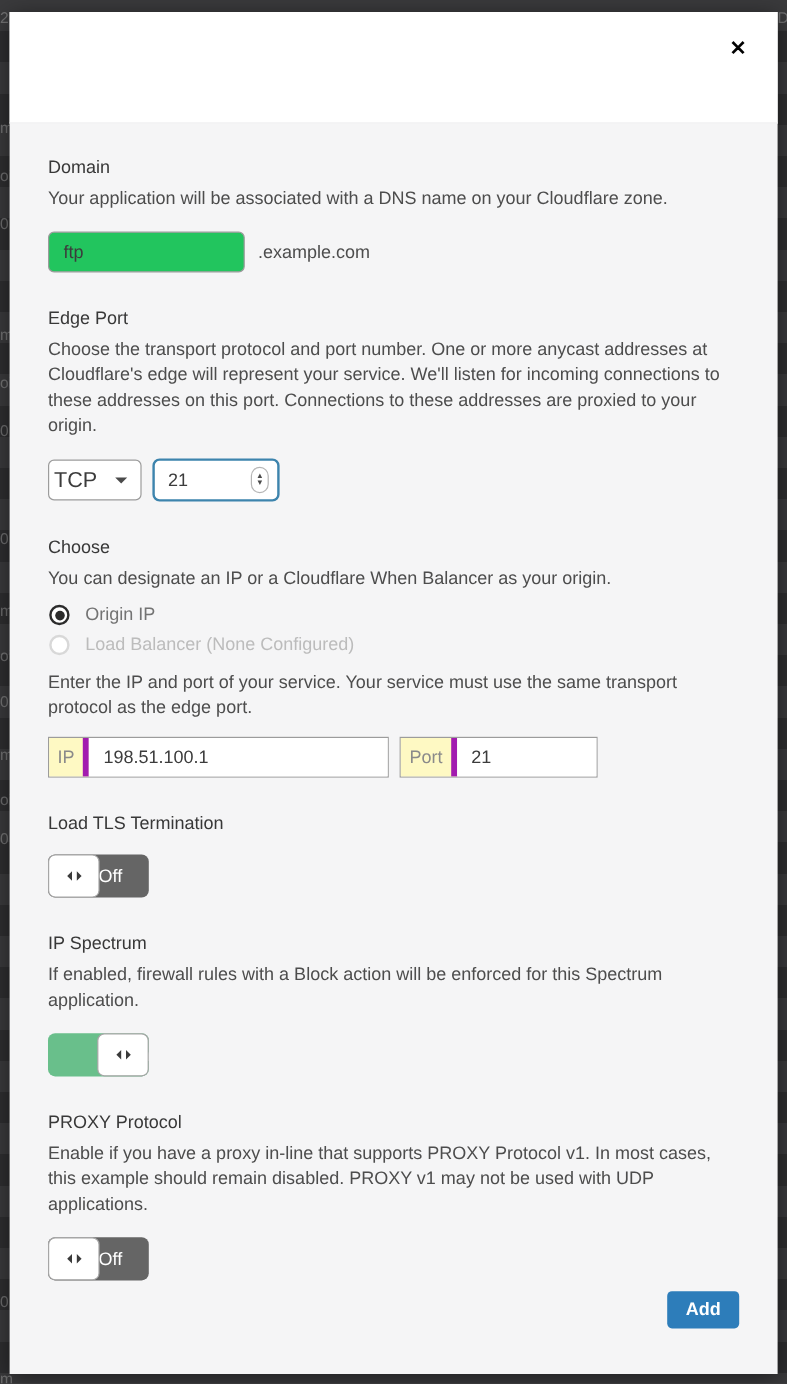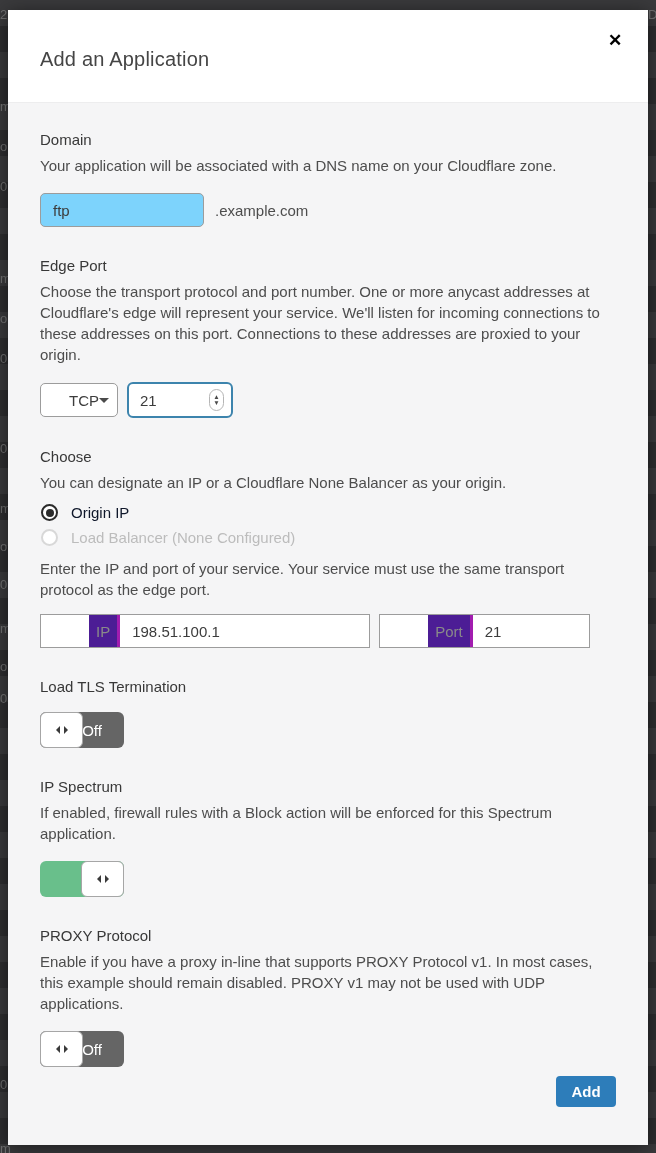--- a/index.html
+++ b/index.html
@@ -35,32 +35,32 @@
   .modal-body { padding:28px 32px 0 32px; }
 
   .section { margin-top:30px; }
   .section:first-child { margin-top:0; }
   .section-label { font-size:15px; font-weight:400; color:#383838; margin-bottom:7px; }
   .section p { font-size:15px; line-height:21px; color:#4d4d4d; }
 
   
   .domain-row { margin-top:17px; display:flex; align-items:center; }
   .text-input {
-    height:34px; background:#7dd3fc; border:1px solid #9c9c9c; border-radius:5px;
+    height:34px; background:#22c55e; border:1px solid #9c9c9c; border-radius:5px;
     font-family:inherit; font-size:15px; color:#3c3c3c; padding:0 12px;
   }
   .domain-input { width:164px; }
   .domain-suffix { margin-left:11px; font-size:15px; color:#4d4d4d;text-align:center; }
 
   
   .edgeport-row { margin-top:17px; display:flex; align-items:center; }
   .select {
     width:78px; height:34px; background:#fff; border:1px solid #9c9c9c; border-radius:5px;
     display:flex; align-items:center; justify-content:space-between;
-    padding:0 11px 0 28px; font-size:15px; color:#3c3c3c; cursor:pointer;
+    padding:0 11px 0 4px; font-size:18px; color:#3c3c3c; cursor:pointer;
   }
   .chevron-down { width:0; height:0; border-left:5px solid transparent;
     border-right:5px solid transparent; border-top:5px solid #4a4a4a; }
   .number-input-wrap { position:relative; margin-left:9px; }
   .number-input {
     width:106px; height:36px; background:#fff; border:2px solid #3d84ad; border-radius:6px;
     font-family:inherit; font-size:15px; color:#3c3c3c; padding:0 30px 0 11px; outline:none;
   }
   .spinner {
     position:absolute; right:9px; top:50%; transform:translateY(-50%);
@@ -73,30 +73,30 @@
   
   .radio-list { margin-top:7px; }
   .radio-row { display:flex; align-items:center; height:25px; cursor:pointer; }
   .radio-circle {
     width:17px; height:17px; border-radius:50%; border:2px solid #2b2b2b;
     margin-left:1px; display:flex; align-items:center; justify-content:center; background:#fff;
     flex:0 0 auto;
   }
   .radio-circle .dot { width:8px; height:8px; border-radius:50%; background:#2b2b2b; }
   .radio-row.disabled .radio-circle { border-color:#d8d8d8; }
-  .radio-label { margin-left:13px; font-size:15px; color:#0f172a; }
+  .radio-label { margin-left:13px; font-size:15px; color:#737373; }
   .radio-row.disabled .radio-label { color:#bcbcbc; }
   .origin-desc2 { margin-top:8px; }
   .ipport-row { margin-top:14px; display:flex; align-items:center; }
   .input-group {
     display:flex; align-items:stretch; height:34px; border:1px solid #9c9c9c; background:#fff;
   }
   .input-prefix {
-    background:#4c1d95; color:#8a8a8a; font-size:15px; display:flex; align-items:center;
-    justify-content:center; border-right:3px solid #a21caf; padding:0 7px;margin-left:48px;
+    background:#fef9c3; color:#8a8a8a; font-size:15px; display:flex; align-items:center;
+    justify-content:center; border-right:5px solid #a21caf; padding:0 7px;
   }
   .input-group input {
     border:none; outline:none; font-family:inherit; font-size:15px; color:#3c3c3c;
     padding:0 12px; background:#fff;
   }
   .ip-group { margin-right:9px; }
   .ip-group input { width:249px; }
   .port-group input { width:116px; }
 
   
@@ -149,21 +149,20 @@
       <span class="frag" style="left: 0px; top: 660px;">oi</span>
       <span class="frag" style="left: 0px; top: 692px;">0</span>
       <span class="frag" style="left: 0px; top: 1078px;">0</span>
       <span class="frag" style="left: 0px; top: 1142px;">m</span>
       <span class="frag" style="left: 648px; top: 8px;">D</span>
     </div>
 
   <div class="modal">
 
     <div class="modal-header">
-      <div class="modal-title">Add an Application</div>
       <button class="modal-close">✕</button>
     </div>
 
     <div class="modal-body">
 
       <div class="section">
         <div class="section-label">Domain</div>
         <p>Your application will be associated with a DNS name on your Cloudflare zone.</p>
         <div class="domain-row">
           <input class="text-input domain-input" type="text" value="ftp" style="">
@@ -184,21 +183,21 @@
             <span class="spinner">
               <span>▲</span>
                 <span>▼</span>
             </span>
           </div>
         </div>
       </div>
 
       <div class="section">
         <div class="section-label">Choose</div>
-        <p>You can designate an IP or a Cloudflare None Balancer as your origin.</p>
+        <p>You can designate an IP or a Cloudflare When Balancer as your origin.</p>
         <div class="radio-list">
           <div class="radio-row">
             <span class="radio-circle">
                 <span class="dot"></span>
               </span>
             <span class="radio-label">Origin IP</span>
           </div>
           <div class="radio-row disabled">
             <span class="radio-circle"></span>
             <span class="radio-label">Load Balancer (None Configured)</span>

